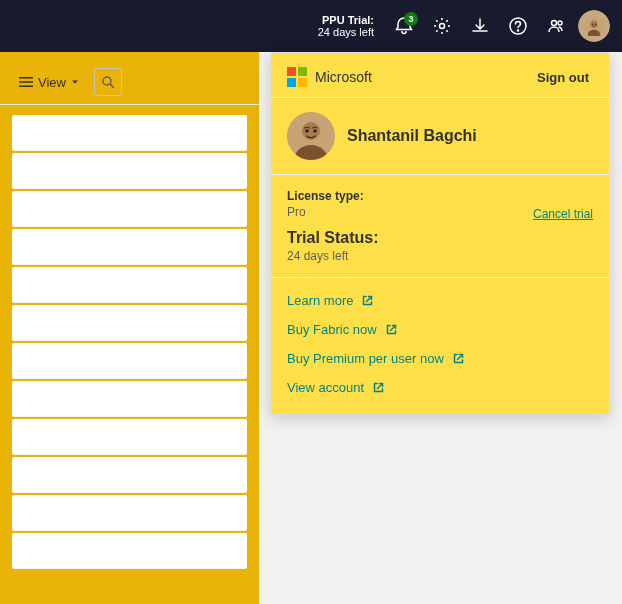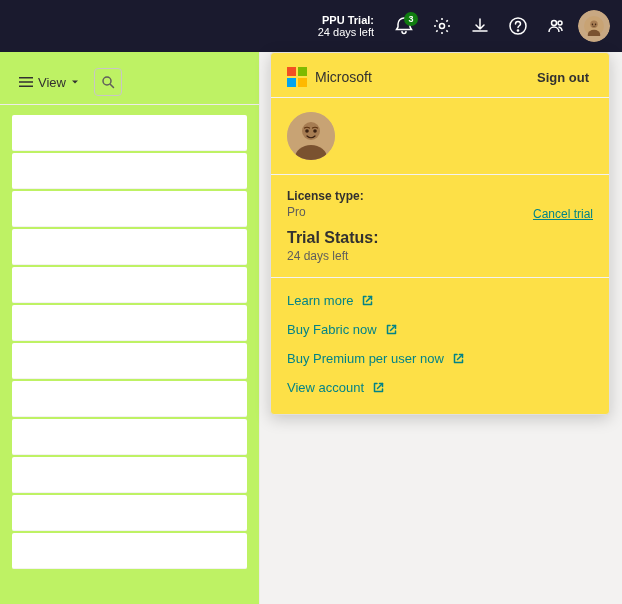--- a/index.html
+++ b/index.html
@@ -97,21 +97,21 @@
     }
 
     
     .main-content {
       display: flex;
       height: calc(604px - 52px);
     }
 
     .sidebar-area {
       width: 260px;
-      background: #bef264;
+      background: #eab308;
       border-right: 1px solid #edebe9;
       padding: 8px 0;
     }
 
     .toolbar-row {
       display: flex;
       align-items: center;
       padding: 8px 12px;
       gap: 8px;
       border-bottom: 1px solid #edebe9;
@@ -441,20 +441,21 @@
         <circle cx="24" cy="19" r="9" fill="#a67c52"></circle>
         <ellipse cx="24" cy="46" rx="16" ry="13" fill="#7a5230"></ellipse>
         <circle cx="20" cy="19" r="1.8" fill="#3a2010"></circle>
         <circle cx="28" cy="19" r="1.8" fill="#3a2010"></circle>
         <path d="M20 24 Q24 27.5 28 24" stroke="#3a2010" stroke-width="1.2" fill="none" stroke-linecap="round"></path>
 
         <path d="M17.5 16 Q20 14.5 22.5 16" stroke="#5a3010" stroke-width="1.2" fill="none" stroke-linecap="round"></path>
         <path d="M25.5 16 Q28 14.5 30.5 16" stroke="#5a3010" stroke-width="1.2" fill="none" stroke-linecap="round"></path>
       </svg>
     </div>
+    <span class="profile-name">Shantanil Bagchi</span>
   </div>
 
   <div class="info-section">
     <div class="info-left">
       <div class="info-label">License type:</div>
       <div class="info-value">Pro</div>
       <div class="info-label-2">Trial Status:</div>
       <div class="info-value">24 days left</div>
     </div>
     <button class="cancel-trial-link">Cancel trial</button>

